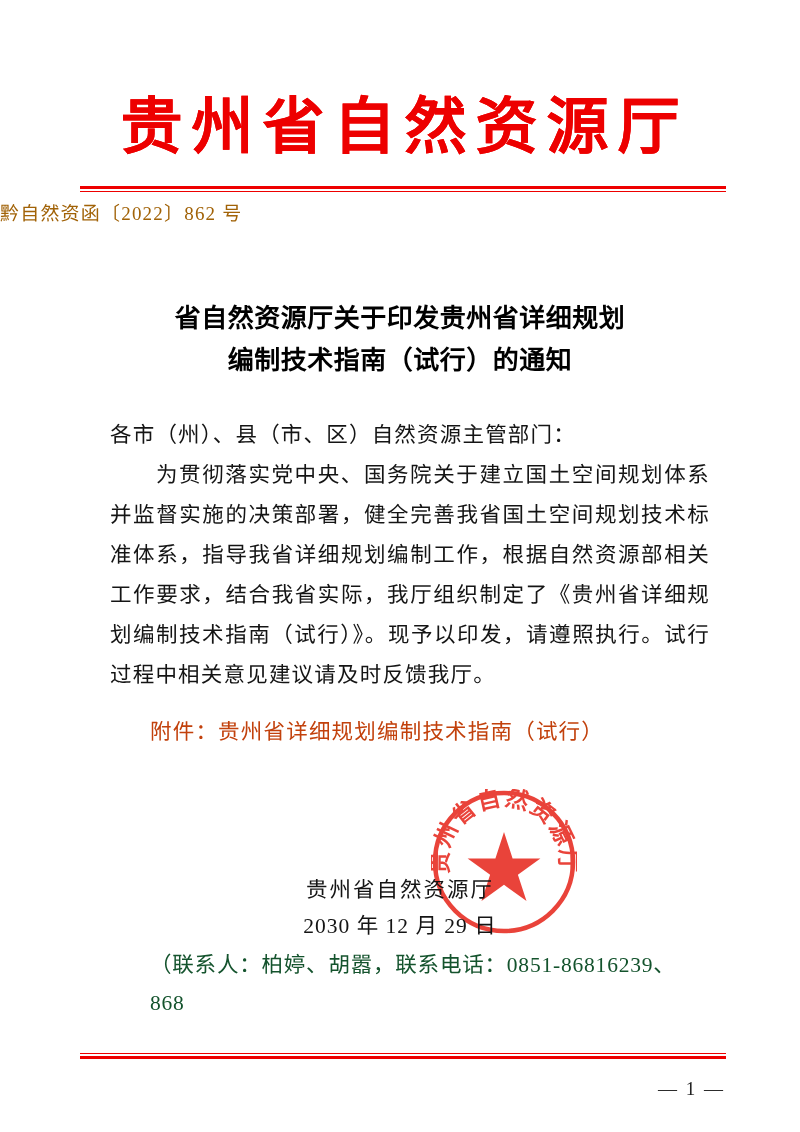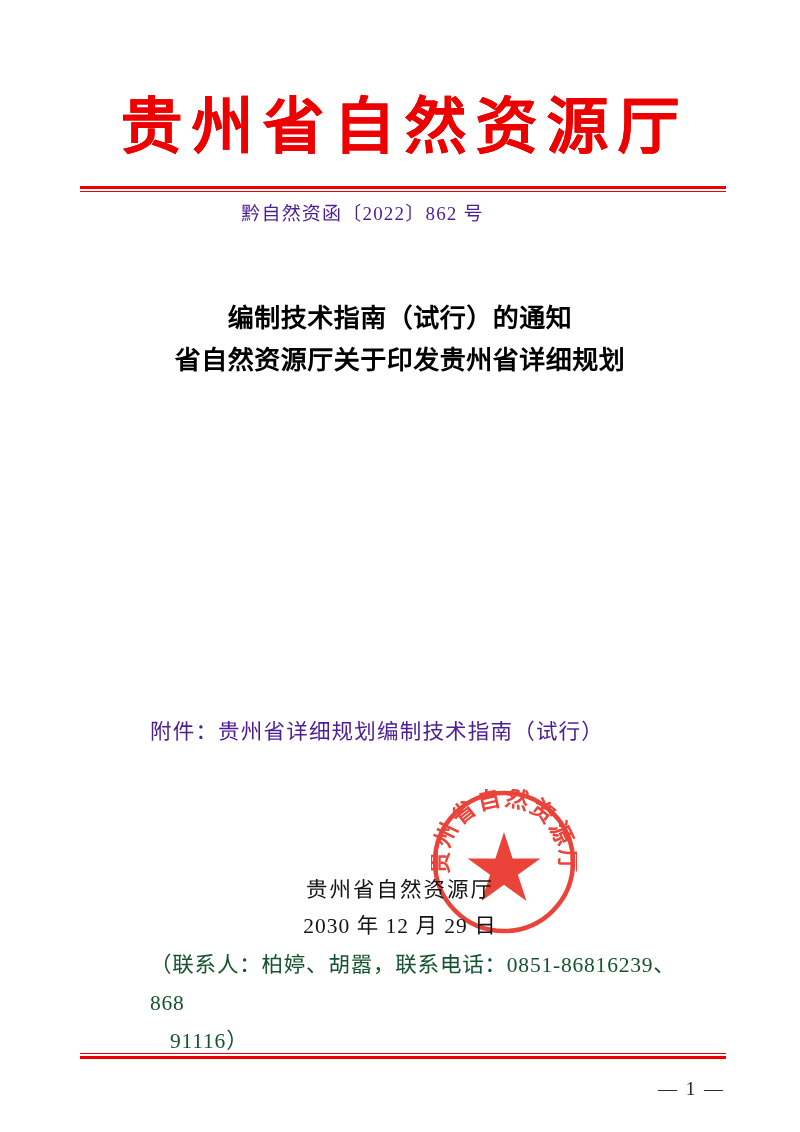--- a/index.html
+++ b/index.html
@@ -61,24 +61,24 @@
   .header-rule .rule-thin {
     height: 1px;
     background: #EE0000;
   }
 
   .doc-number {
     position: absolute;
     top: 198px;
     left: 0;
     right: 75px;
-    text-align: center;
+    text-align: left;
     font-size: 19px;
     letter-spacing: 1.2px;
-    color: #4c1d95;
+    color: #a16207;
     white-space: nowrap;
   }
 
   
   .doc-title {
     position: absolute;
     top: 298px;
     left: 90px;
     width: 620px;
     text-align: center;
@@ -114,21 +114,21 @@
     text-justify: inter-ideograph;
   }
 
   .attachment {
     position: absolute;
     top: 716px;
     left: 150px;
     font-size: 21.5px;
     letter-spacing: 1.2px;
     line-height: 32px;
-    color: #4c1d95;
+    color: #c2410c;
     white-space: nowrap;
   }
 
   
   .signature {
     position: absolute;
     top: 872px;
     left: 0;
     width: 800px;
     text-align: center;
@@ -210,24 +210,28 @@
 
   <div class="header-rule">
     <div class="rule-thick"></div>
     <div class="rule-gap"></div>
     <div class="rule-thin"></div>
   </div>
 
   <div class="doc-number">黔自然资函〔2022〕862 号</div>
 
   <div class="doc-title">
+    <span class="tline">省自然资源厅关于印发贵州省详细规划</span>
     <span class="tline">编制技术指南（试行）的通知</span>
-    <span class="tline">省自然资源厅关于印发贵州省详细规划</span>
-  </div>
-
+  </div>
+
+  <div class="doc-body">
+    <p class="salutation">各市（州）、县（市、区）自然资源主管部门：</p>
+    <p class="para">为贯彻落实党中央、国务院关于建立国土空间规划体系并监督实施的决策部署，健全完善我省国土空间规划技术标准体系，指导我省详细规划编制工作，根据自然资源部相关工作要求，结合我省实际，我厅组织制定了《贵州省详细规划编制技术指南（试行）》。现予以印发，请遵照执行。试行过程中相关意见建议请及时反馈我厅。</p>
+  </div>
 
   <div class="attachment">附件：贵州省详细规划编制技术指南（试行）</div>
 
   <div class="seal">
     <svg viewBox="0 0 146 146" xmlns="http://www.w3.org/2000/svg">
       <defs>
         <path id="sealArc" d="M 73,73 m 0,-54 a 54,54 0 1,1 -0.1,0" fill="none"></path>
         <path id="sealArcText" d="M 17,73 a 56,56 0 1,1 112,0" fill="none"></path>
       </defs>
       <circle cx="73" cy="73" r="69" fill="none" stroke="#E8342A" stroke-width="4.5"></circle>
@@ -238,21 +242,20 @@
     </svg>
   </div>
 
   <div class="signature">
     <span class="sig-line sig-org">贵州省自然资源厅</span>
     <span class="sig-line sig-date">2030 年 12 月 29 日</span>
   </div>
 
   <div class="contact">
     <span class="cline">（联系人：柏婷、胡嚣，联系电话：0851-86816239、868</span>
-    <span class="cline cline2">91116）</span>
   </div>
 
   <div class="footer-rule">
     <div class="rule-thin"></div>
     <div class="rule-gap"></div>
     <div class="rule-thick"></div>
   </div>
 
   <div class="page-number">— 1 —</div>
 

